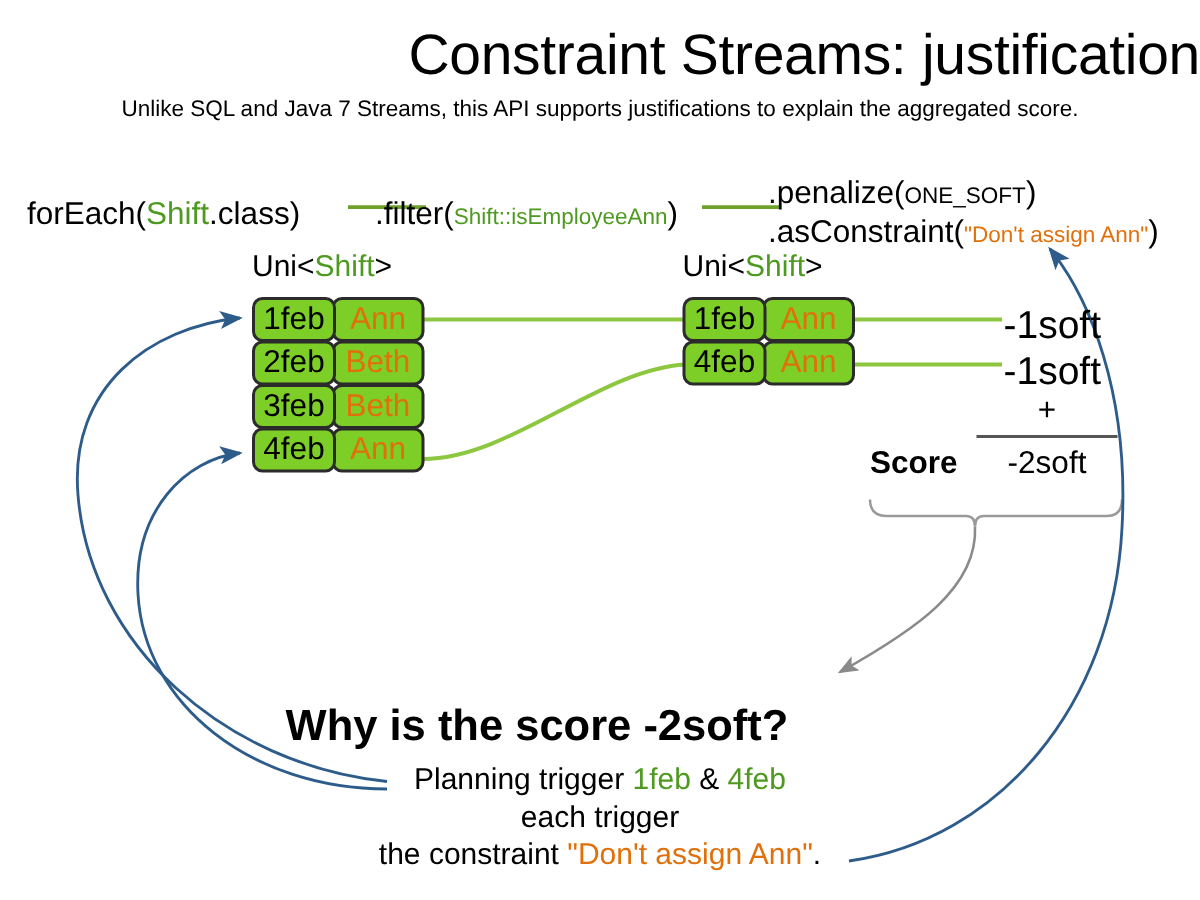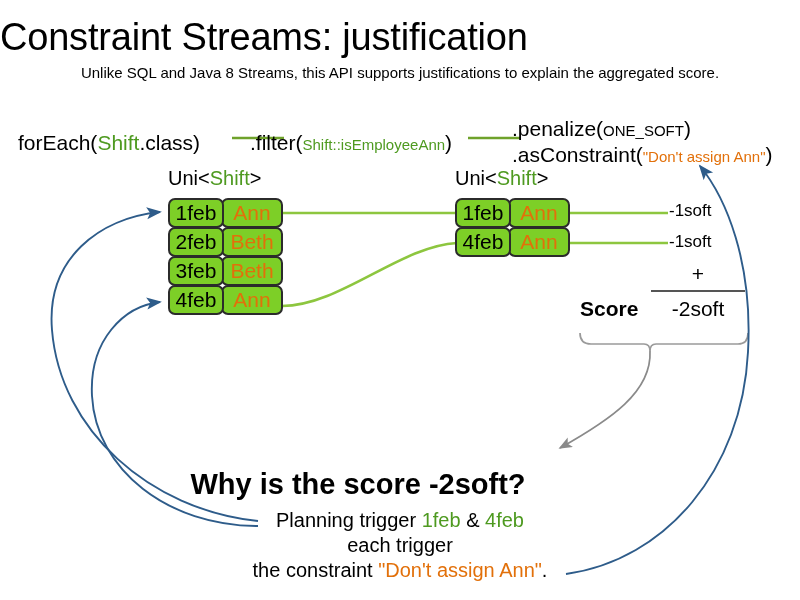--- a/index.html
+++ b/index.html
@@ -26,21 +26,21 @@
     position: absolute;
     left: 0; top: 0;
     width: 800px; height: 600px;
     pointer-events: none;
   }
   
   .title {
     position: absolute;
     left: 0; top: 16px;
     width: 800px;
-    text-align: left;
+    text-align: right;
     font-size: 38px;
     font-weight: 400;
     letter-spacing: -0.2px;
     white-space: nowrap;
   }
   .subtitle {
     position: absolute;
     left: 0; top: 64px;
     width: 800px;
     text-align: center;
@@ -116,21 +116,21 @@
   .cell-name {
     width: 58px;
     color: #E2700A;
     margin-left: -3px;
     position: relative;
     z-index: 1;
   }
   
   .soft-val {
     position: absolute;
-    font-size: 17px;
+    font-size: 26px;
     left: 669px;
     white-space: nowrap;
   }
   .soft-1 { top: 201px; }
   .soft-2 { top: 232px; }
   .plus-sign {
     position: absolute;
     left: 648px;
     top: 262px;
     font-size: 21px;
@@ -212,21 +212,21 @@
     <path d="M650,351 C652,392 610,420 560,448" stroke="#8A8A8A" stroke-width="1.7" fill="none" marker-end="url(#arrowGrey)"></path>
 
     <path d="M258,521 C150,510 60,430 52,330 C46,258 100,218 160,212" stroke="#2E5C8A" stroke-width="1.9" fill="none" marker-end="url(#arrowBlue)"></path>
 
     <path d="M258,526 C168,526 96,470 92,396 C89,340 124,306 160,302" stroke="#2E5C8A" stroke-width="1.9" fill="none" marker-end="url(#arrowBlue)"></path>
 
     <path d="M566,574 C666,560 742,470 748,352 C753,262 726,198 700,166" stroke="#2E5C8A" stroke-width="1.9" fill="none" marker-end="url(#arrowBlue)"></path>
   </svg>
 
   <div class="title">Constraint Streams: justification</div>
-  <div class="subtitle">Unlike SQL and Java 8 Streams, this API supports justifications to explain the aggregated score.</div>
+  <div class="subtitle">Unlike SQL and Java 7 Streams, this API supports justifications to explain the aggregated score.</div>
 
   <div class="code-foreach"><span class="tok-black">forEach(</span><span class="tok-green">Shift</span><span class="tok-black">.class)</span></div>
 
   <div class="code-filter"><span class="tok-black">.filter(</span><span class="tok-green tok-small">Shift::isEmployeeAnn</span><span class="tok-black">)</span></div>
 
   <div class="code-penalize"><span class="tok-black">.penalize(</span><span class="tok-black tok-smaller">ONE_SOFT</span><span class="tok-black">)</span></div>
 
   <div class="code-asconstraint"><span class="tok-black">.asConstraint(</span><span class="tok-orange tok-small">"Don't assign Ann"</span><span class="tok-black">)</span></div>
 
   <div class="uni-label uni-left"><span class="tok-black">Uni&lt;</span><span class="tok-green">Shift</span><span class="tok-black">&gt;</span></div>

